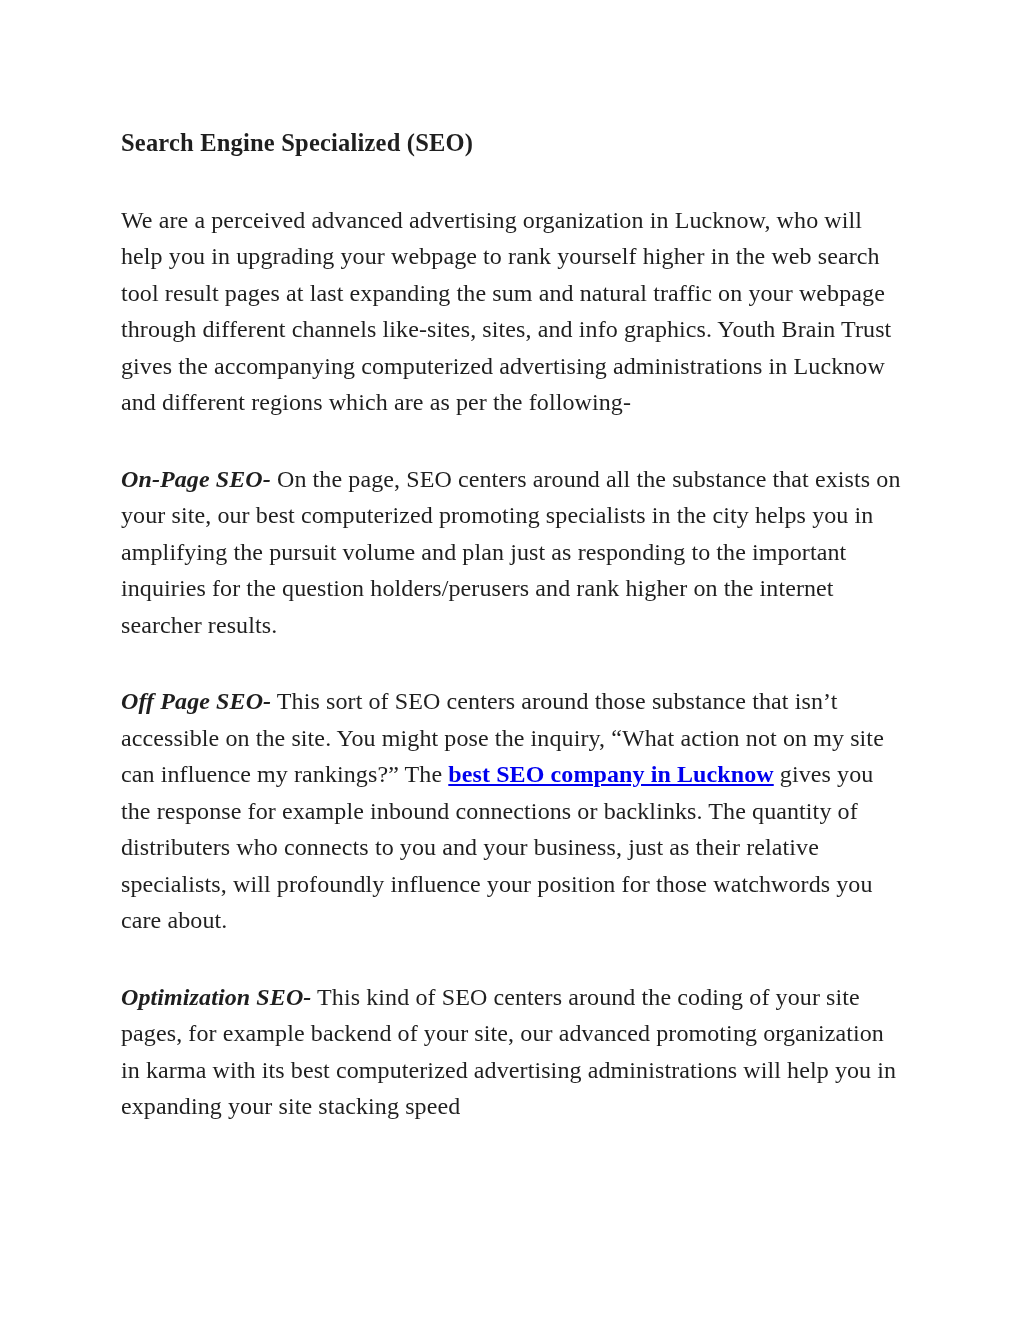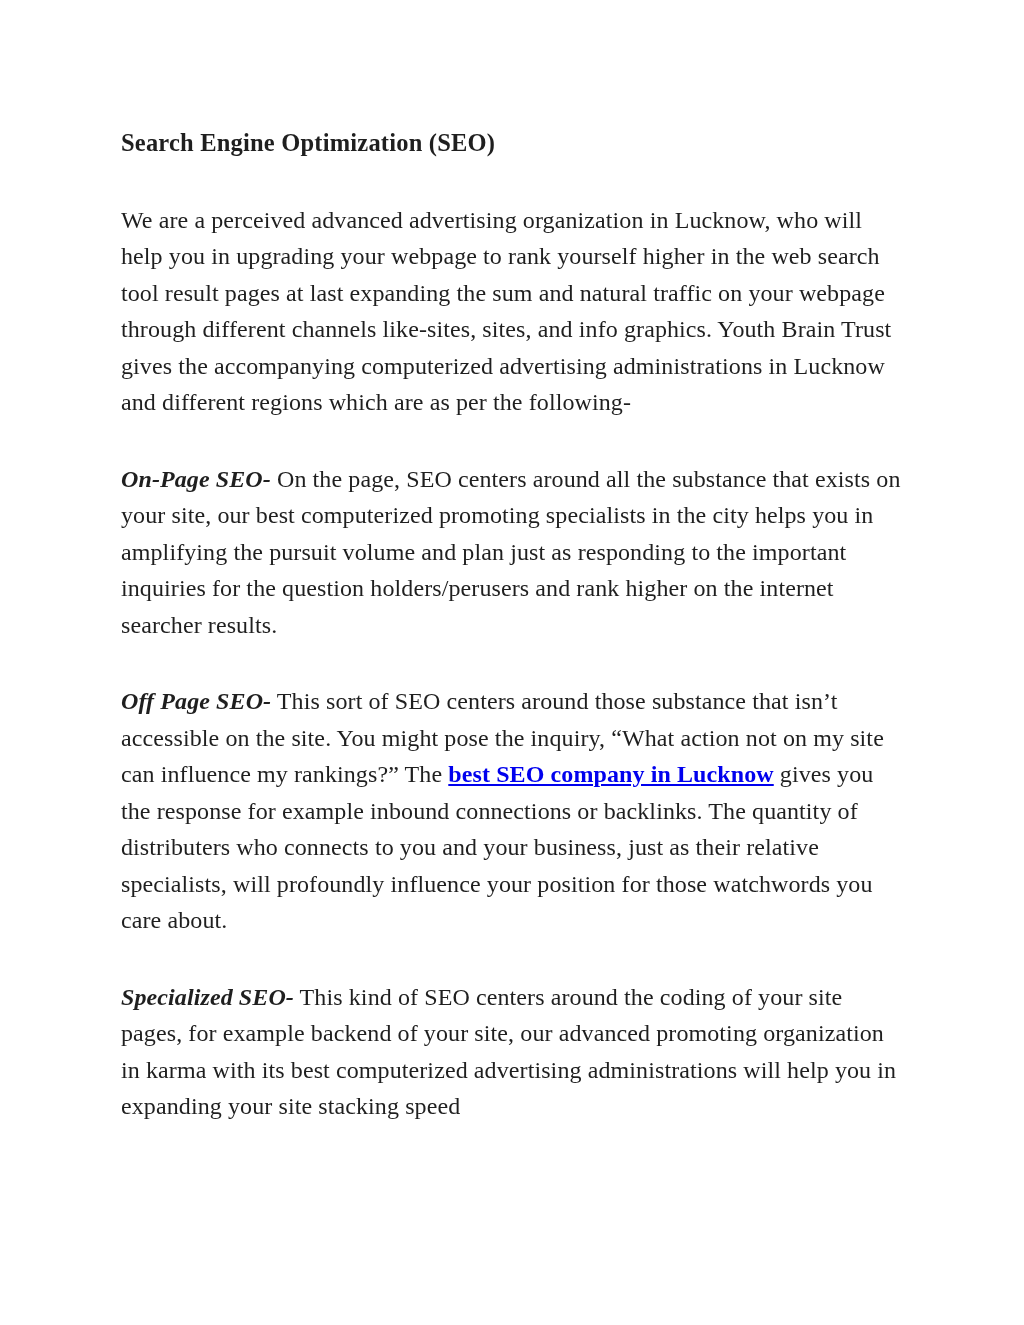--- a/index.html
+++ b/index.html
@@ -49,23 +49,23 @@
     font-weight: bold;
     text-decoration: underline;
     cursor: pointer;
   }
 </style>
 </head>
 <body>
 
 <div class="page">
 
-  <h1 class="doc-title">Search Engine Optimization (SEO)</h1>
+  <h1 class="doc-title">Search Engine Specialized (SEO)</h1>
 
   <p class="doc-paragraph">We are a perceived advanced advertising organization in Lucknow, who will help you in upgrading your webpage to rank yourself higher in the web search tool result pages at last expanding the sum and natural traffic on your webpage through different channels like-sites, sites, and info graphics. Youth Brain Trust gives the accompanying computerized advertising administrations in Lucknow and different regions which are as per the following-</p>
 
   <p class="doc-paragraph"><strong>On-Page SEO-</strong><span> On the page, SEO centers around all the substance that exists on your site, our best computerized promoting specialists in the city helps you in amplifying the pursuit volume and plan just as responding to the important inquiries for the question holders/perusers and rank higher on the internet searcher results.</span></p>
 
   <p class="doc-paragraph"><strong>Off Page SEO-</strong><span> This sort of SEO centers around those substance that isn’t accessible on the site. You might pose the inquiry, “What action not on my site can influence my rankings?” The </span><a class="doc-link" href="#">best SEO company in Lucknow</a><span> gives you the response for example inbound connections or backlinks. The quantity of distributers who connects to you and your business, just as their relative specialists, will profoundly influence your position for those watchwords you care about.</span></p>
 
-  <p class="doc-paragraph"><strong>Specialized SEO-</strong><span> This kind of SEO centers around the coding of your site pages, for example backend of your site, our advanced promoting organization in karma with its best computerized advertising administrations will help you in expanding your site stacking speed</span></p>
+  <p class="doc-paragraph"><strong>Optimization SEO-</strong><span> This kind of SEO centers around the coding of your site pages, for example backend of your site, our advanced promoting organization in karma with its best computerized advertising administrations will help you in expanding your site stacking speed</span></p>
 
 </div>
 
 </body></html>

